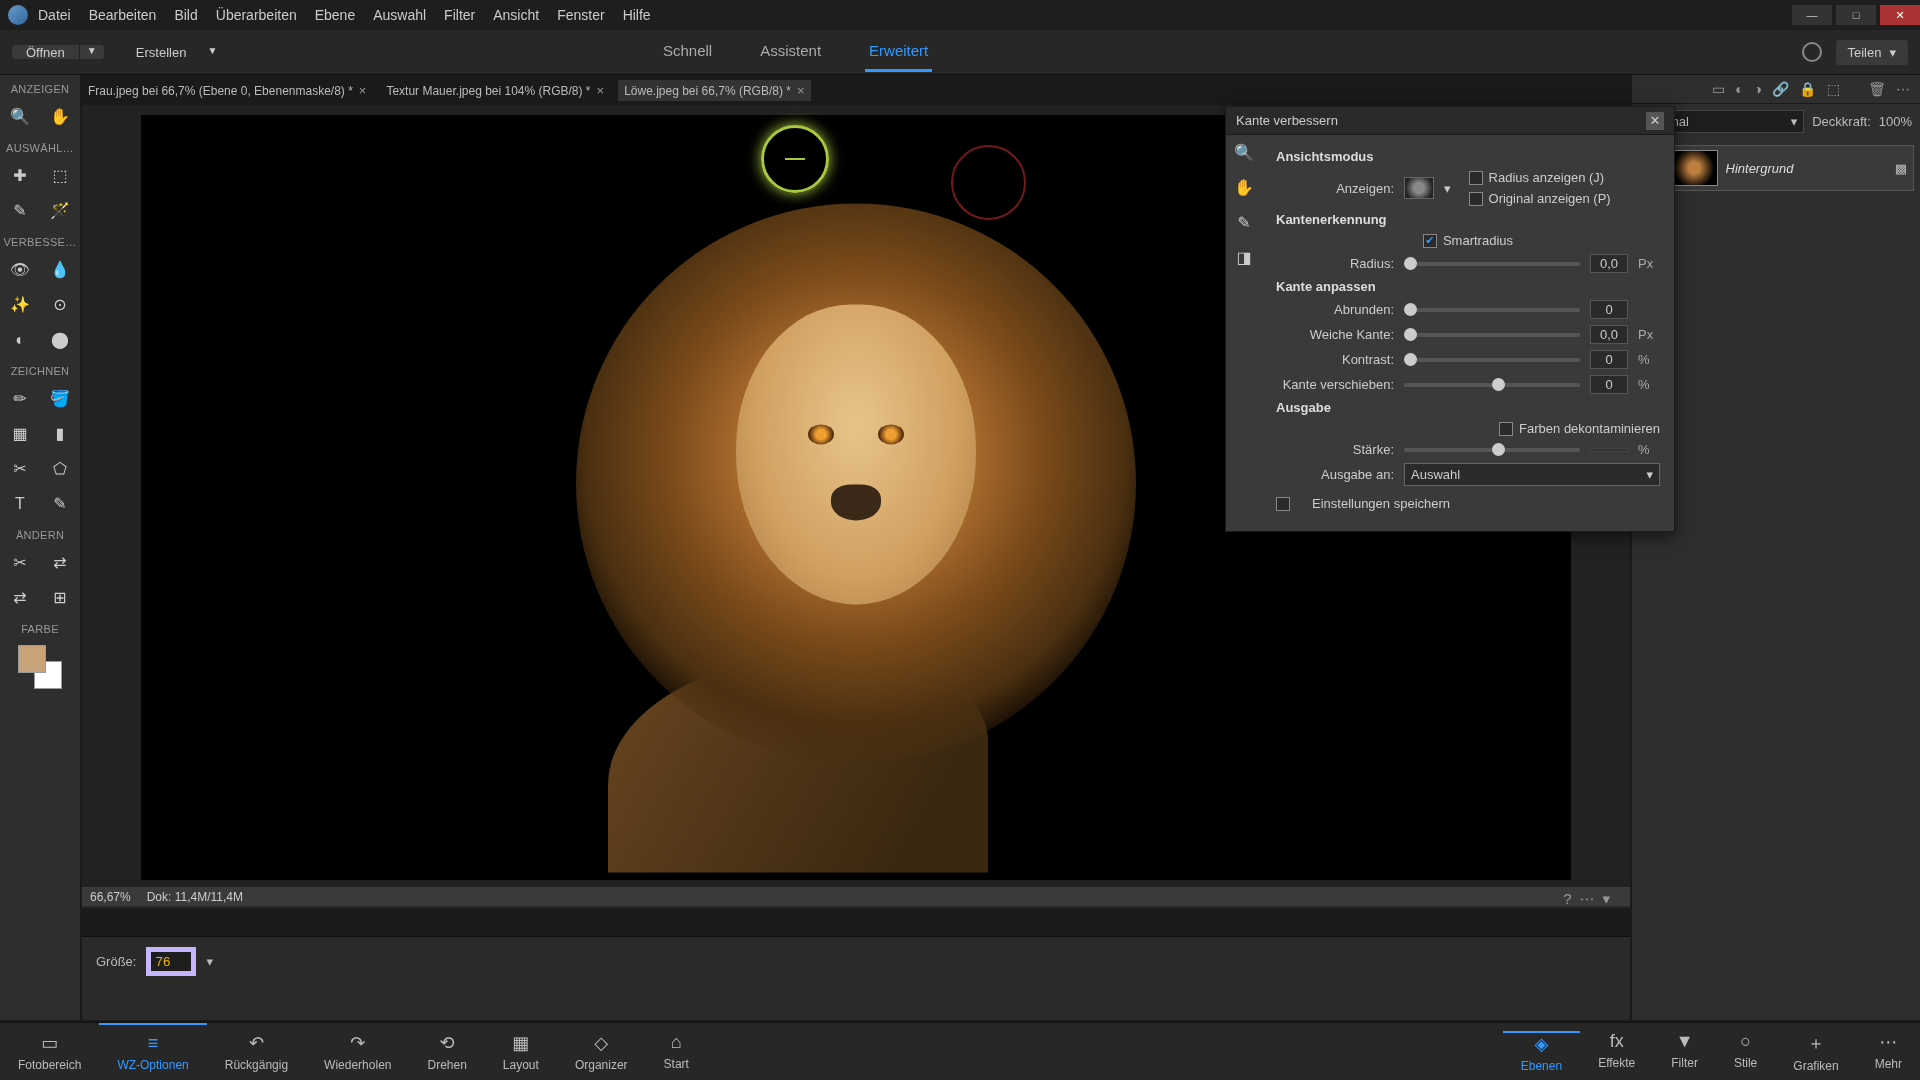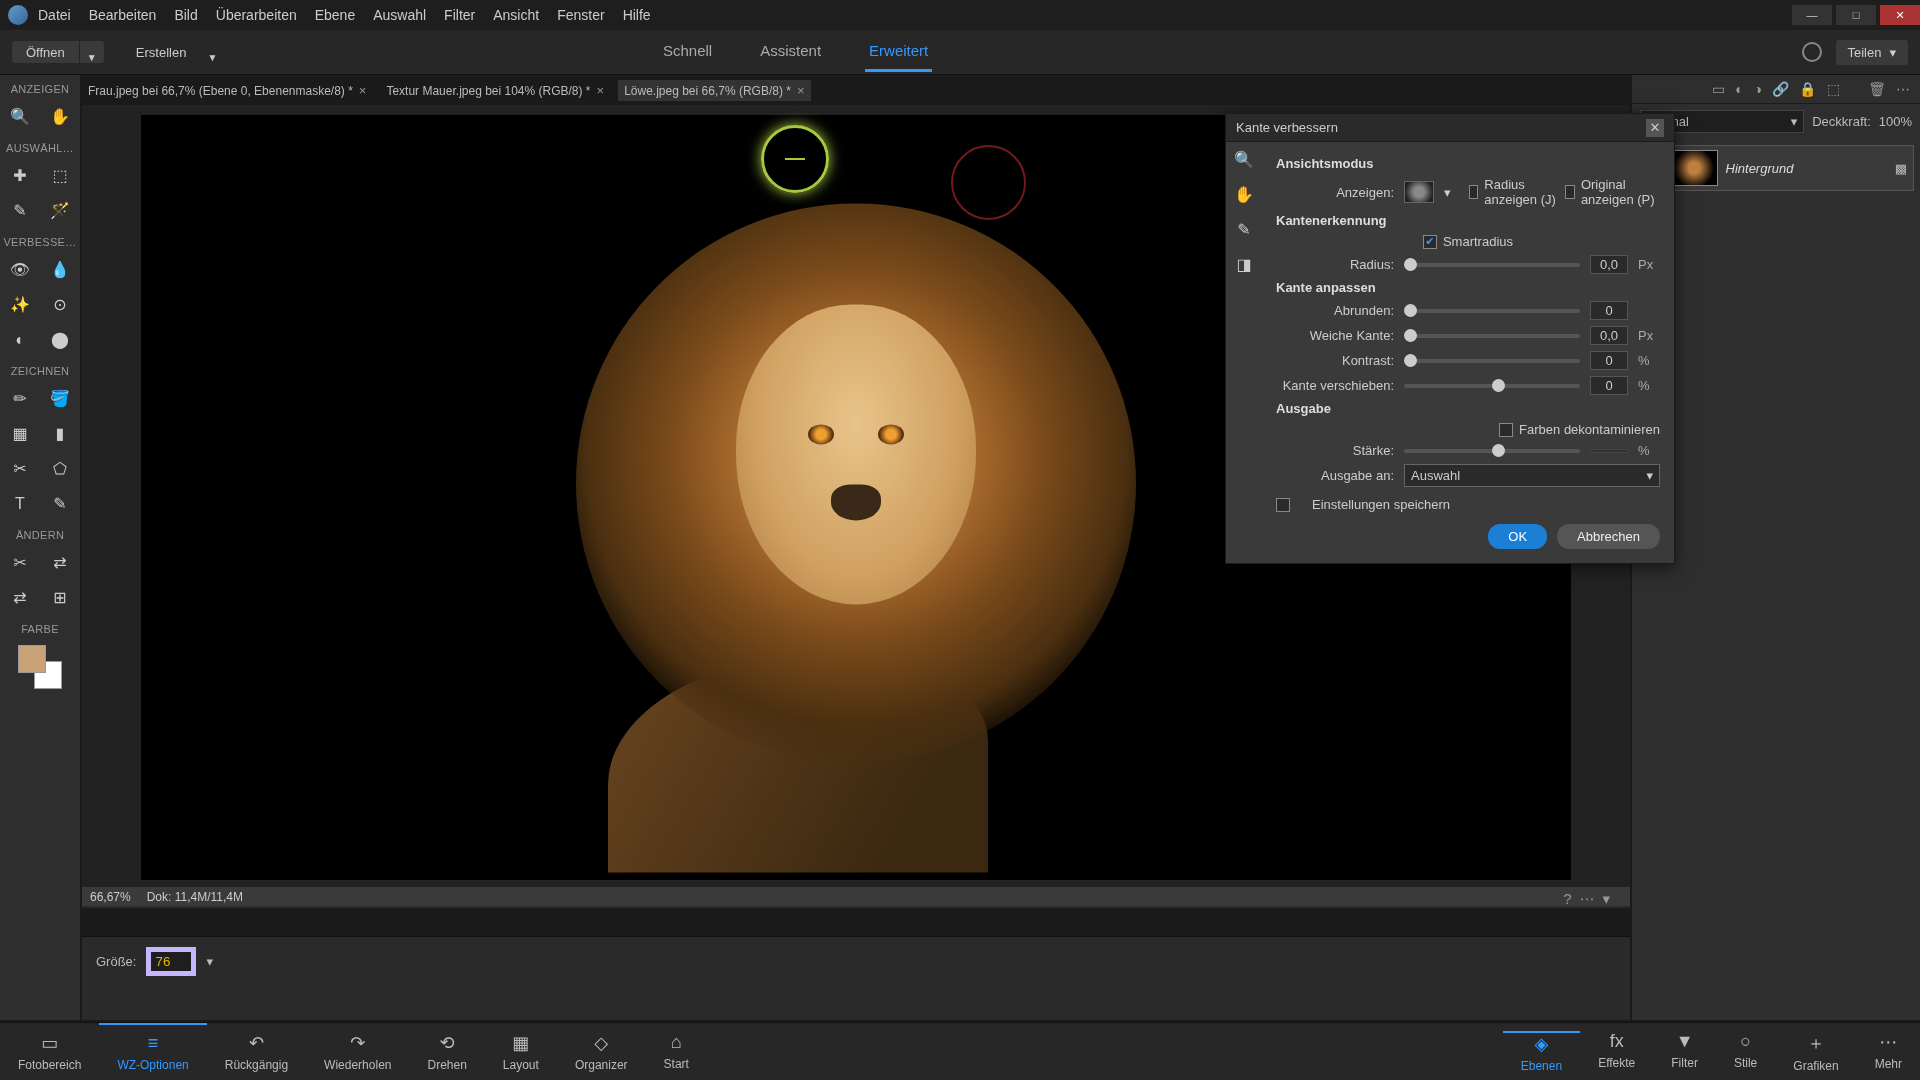--- a/index.html
+++ b/index.html
@@ -5,21 +5,21 @@
 *{margin:0;padding:0;box-sizing:border-box;font-family:"Segoe UI",Tahoma,sans-serif;user-select:none}
 body{width:1920px;height:1080px;background:#1a1a1a;color:#ccc;font-size:13px;overflow:hidden;position:relative}
 .titlebar{height:30px;background:#1e1e1e;display:flex;align-items:center;padding-left:8px}
 .logo{width:20px;height:20px;border-radius:50%;background:linear-gradient(135deg,#6699cc,#336699);margin-right:10px}
 .menubar{display:flex;gap:18px;font-size:14px;color:#ccc}
 .menubar span{cursor:pointer}
 .winbtns{margin-left:auto;display:flex}
 .winbtns div{width:40px;height:20px;background:#333;margin-left:4px;display:flex;align-items:center;justify-content:center;font-size:11px;color:#ccc}
 .winbtns .close{background:#aa3333;color:#fff}
 .toolbar2{height:45px;background:#272727;display:flex;align-items:center;padding:0 12px;border-bottom:1px solid #111}
-.btngrp{display:flex;align-items:flex-end;background:#3a3a3a;border-radius:3px;height:22px}
+.btngrp{display:flex;align-items:flex-start;background:#3a3a3a;border-radius:3px;height:14px}
 .btngrp .main{padding:0 14px;height:100%;display:flex;align-items:center;border-right:1px solid #222;cursor:pointer}
 .btngrp .caret{width:24px;display:flex;align-items:center;justify-content:center;font-size:10px;cursor:pointer}
 .tabs-mode{margin-left:auto;margin-right:auto;display:flex;gap:40px;font-size:15px}
 .tabs-mode span{padding:10px 4px;cursor:pointer;color:#aaa;border-bottom:3px solid transparent}
 .tabs-mode .active{color:#3399ff;border-bottom:3px solid #3399ff}
 .right-top{margin-left:auto;display:flex;align-items:center;gap:14px}
 .circ{width:20px;height:20px;border:2px solid #888;border-radius:50%}
 .share{display:flex;align-items:center;gap:8px;background:#3a3a3a;border-radius:3px;padding:5px 12px;cursor:pointer}
 .doctabs{position:absolute;top:75px;left:82px;height:26px;display:flex;align-items:flex-end;gap:8px;font-size:12px;color:#bbb;z-index:5}
 .doctab{display:flex;align-items:center;gap:6px;padding:3px 6px;cursor:pointer}
@@ -53,21 +53,21 @@
 .r-panel{position:absolute;right:0;top:75px;width:288px;bottom:60px;background:#2e2e2e}
 .r-icons{display:flex;gap:10px;padding:6px 10px;justify-content:flex-end;border-bottom:1px solid #1a1a1a;color:#999;font-size:14px}
 .r-icons span{cursor:pointer}
 .blend{display:flex;align-items:center;gap:8px;padding:6px 8px;font-size:13px;color:#bbb}
 .blend .sel{flex:1;background:#1e1e1e;border:1px solid #444;padding:3px 6px;display:flex;justify-content:space-between}
 .layers{padding:6px}
 .layer{display:flex;align-items:center;gap:8px;padding:4px 6px;background:#3a3a3a;border:1px solid #555}
 .layer .thumb{width:48px;height:36px;background:radial-gradient(circle at 50% 50%,#c08040 20%,#000 70%);border:1px solid #888}
 .layer .name{font-style:italic;color:#ddd}
 .layer .lock{margin-left:auto;color:#bbb}
-.dialog{position:absolute;left:1225px;top:113px;width:450px;background:#3a3a3a;border:1px solid #1a1a1a;box-shadow:0 4px 16px rgba(0,0,0,0.6);z-index:50;font-size:13px}
+.dialog{position:absolute;left:1225px;top:106px;width:450px;background:#3a3a3a;border:1px solid #1a1a1a;box-shadow:0 4px 16px rgba(0,0,0,0.6);z-index:50;font-size:13px}
 .dlg-title{height:28px;background:#2a2a2a;display:flex;align-items:center;padding:0 10px;color:#ccc;border-bottom:1px solid #1a1a1a}
 .dlg-title .x{margin-left:auto;width:18px;height:18px;background:#555;color:#ccc;display:flex;align-items:center;justify-content:center;cursor:pointer;font-size:13px}
 .dlg-body{display:flex}
 .dlg-tools{width:36px;padding:8px 0;display:flex;flex-direction:column;align-items:center;gap:16px;color:#ccc;font-size:16px}
 .dlg-tools span{cursor:pointer}
 .dlg-main{flex:1;padding:8px 14px 14px}
 .dlg-sec{font-weight:600;color:#ddd;margin:6px 0 6px}
 .dlg-row{display:flex;align-items:center;gap:10px;margin:6px 0;font-size:13px;color:#ccc}
 .dlg-row .lbl{width:118px;text-align:right}
 .dlg-row .slider{flex:1;height:4px;background:#555;position:relative;border-radius:2px}
@@ -292,21 +292,21 @@
       <span>✋</span>
       <span>✎</span>
       <span>◨</span>
     </div>
     <div class="dlg-main">
       <div class="dlg-sec">Ansichtsmodus</div>
       <div class="dlg-row">
         <span class="lbl">Anzeigen:</span>
         <div class="view-thumb"></div>
         <span>▾</span>
-        <div style="flex:1;display:flex;gap:6px;margin-left:8px">
+        <div style="flex:1;display:flex;flex-direction:column;gap:6px;margin-left:8px">
           <label style="display:flex;gap:6px;align-items:center">
               <span class="chk"></span>
               <span>Radius anzeigen (J)</span>
             </label>
           <label style="display:flex;gap:6px;align-items:center">
               <span class="chk"></span>
               <span>Original anzeigen (P)</span>
             </label>
         </div>
       </div>
@@ -379,24 +379,20 @@
             <span>Auswahl</span>
             <span>▾</span>
           </div>
       </div>
       <div class="dlg-row" style="margin-top:10px">
         <label style="display:flex;gap:22px;align-items:center">
             <span class="chk"></span>
             <span>Einstellungen speichern</span>
           </label>
       </div>
-      <div class="dlg-btns">
-        <button class="ok">OK</button>
-        <button class="cancel">Abbrechen</button>
-      </div>
     </div>
   </div>
 </div>
 
 <div class="bottombar">
   <div class="bbitem">
       <div class="bbicon">▭</div>
       <span>Fotobereich</span>
     </div>
   <div class="bbitem active">

